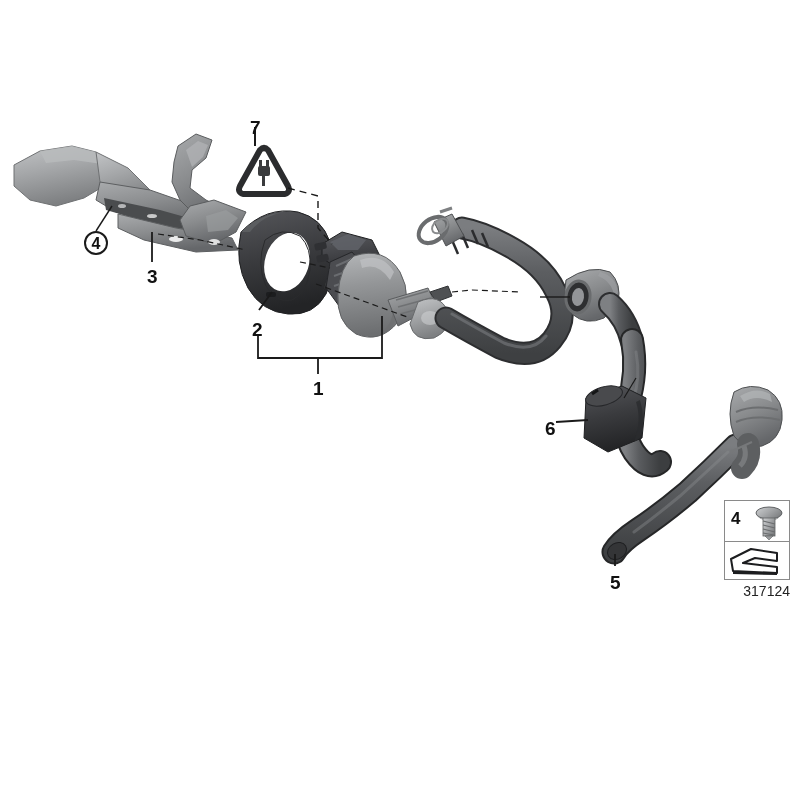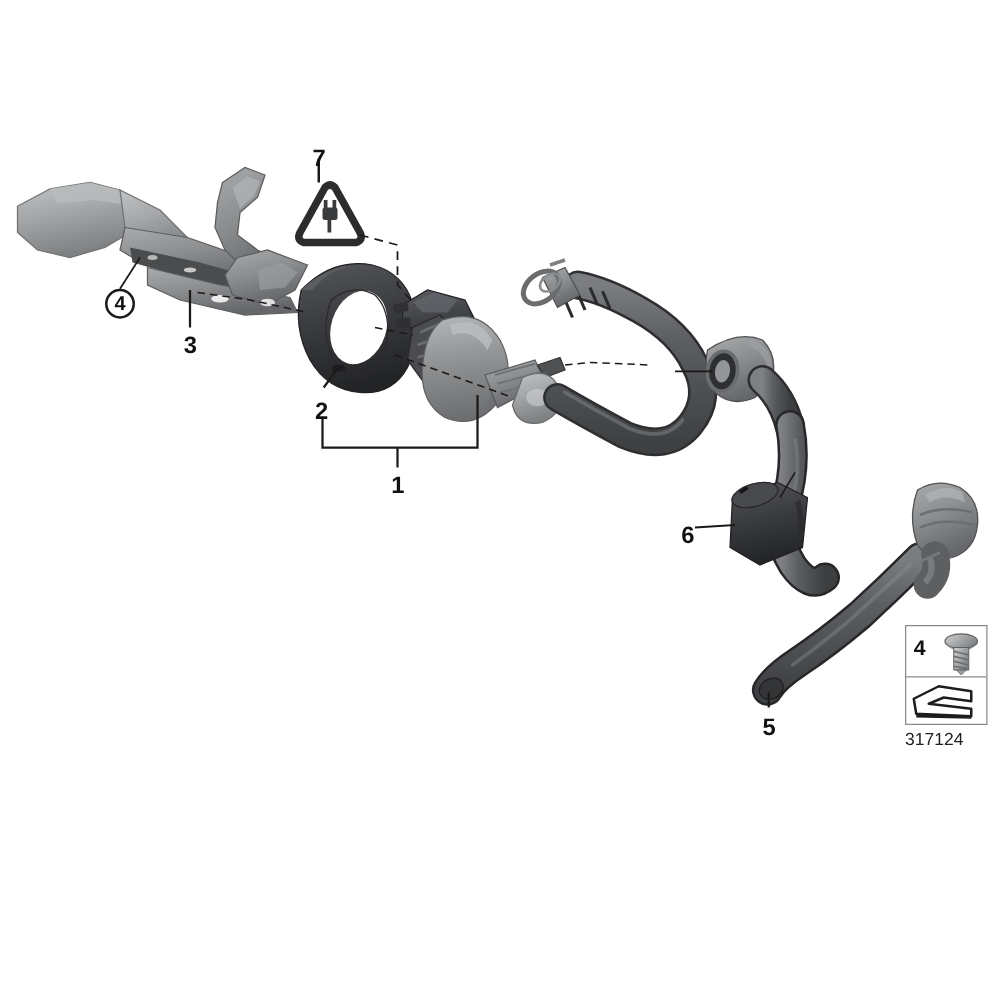--- a/index.html
+++ b/index.html
@@ -85,21 +85,21 @@
     font-size: 17px;
     font-weight: bold;
     color: #111;
     font-family: "Liberation Sans", sans-serif;
   }
   #inset-code {
     position: absolute;
     left: 724px;
     top: 583px;
     width: 66px;
-    text-align: left;
+    text-align: right;
     font-size: 14px;
     color: #222222;
     font-family: "Liberation Sans", sans-serif;
   }
 </style>
 </head>
 <body>
 
 <div id="page">
 

